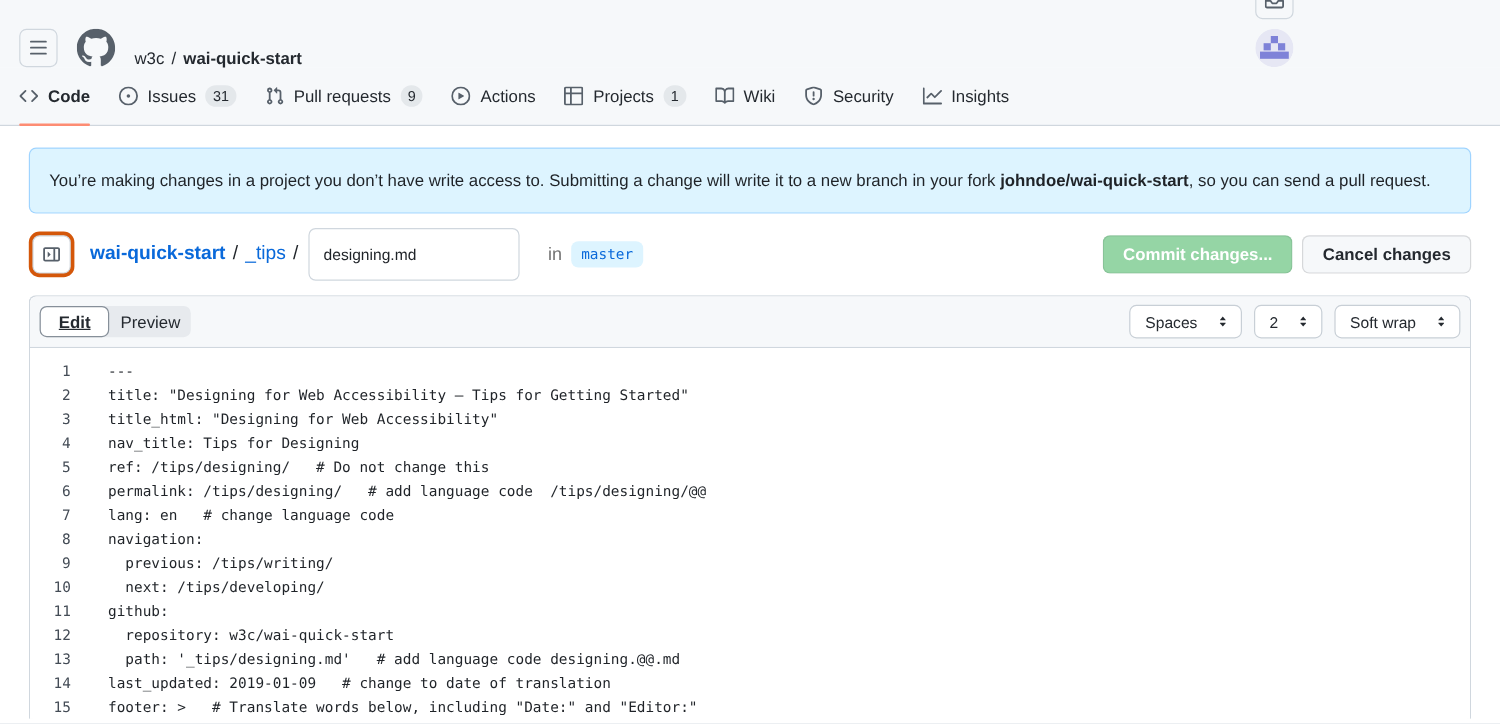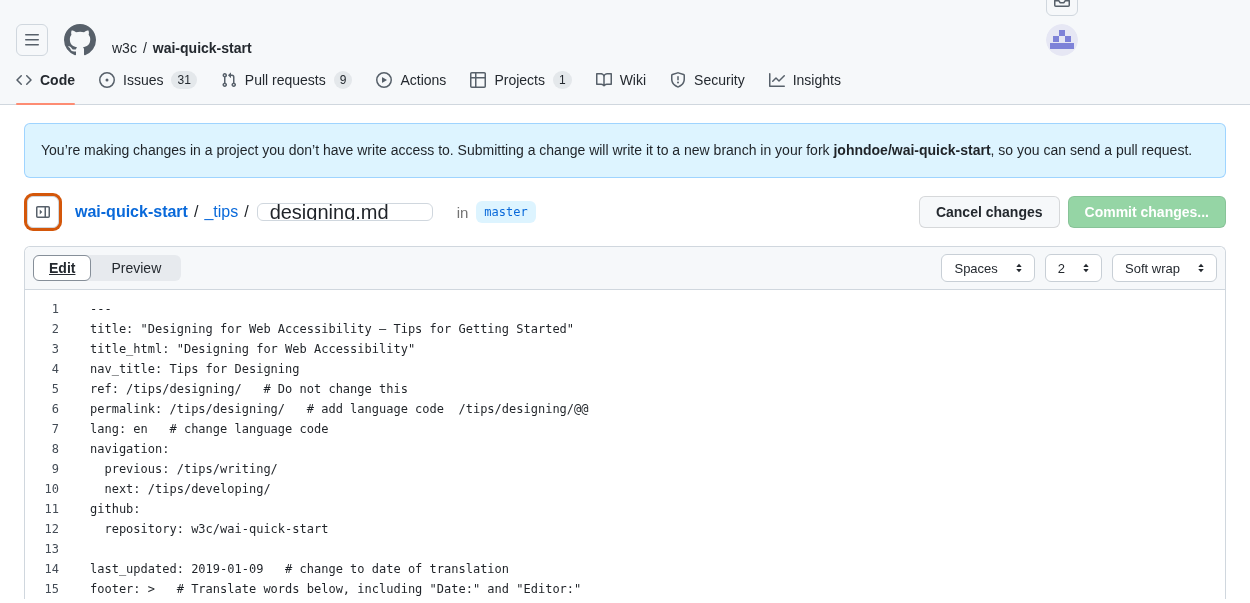--- a/index.html
+++ b/index.html
@@ -53,37 +53,37 @@
 
   .file-bar { margin:18px 24px 0; display:flex; align-items:center; gap:8px; height:32px; }
   .tree-toggle { width:32px; height:32px; border:1px solid #d0d7de; border-radius:6px; background:#fff;
     display:flex; align-items:center; justify-content:center; color:#57606a;
     box-shadow:0 0 0 3px #d4570a; margin-left:3px; flex:none; }
   .file-crumb { font-size:16px; display:flex; align-items:center; gap:6px; margin-left:8px; white-space:nowrap; }
   .file-crumb a { text-decoration:none; }
   .crumb-repo { color:#0969da; font-weight:600; }
   .crumb-dir { color:#0969da; }
   .crumb-sep { color:#1f2328; }
-  .filename-input { width:176px; height:18px; border:1px solid #d0d7de; border-radius:6px;
-    padding:4px 12px; font-size:20px; font-family:inherit; color:#1f2328; background:#fff; }
+  .filename-input { width:176px; height:44px; border:1px solid #d0d7de; border-radius:6px;
+    padding:4px 12px; font-size:13px; font-family:inherit; color:#1f2328; background:#fff; }
   .in-label { font-size:15px; color:#737373; margin-left:16px; }
   .branch-badge { font-family:"DejaVu Sans Mono","Liberation Mono",monospace; font-size:12px;
     color:#0969da; background:#ddf4ff; border-radius:6px; padding:4px 8px; }
   .file-bar-actions { margin-left:auto; display:flex; gap:8px; }
   .btn { height:32px; padding:0 16px; border-radius:6px; font-size:14px; font-weight:600;
     display:flex; align-items:center; }
   .btn-default { background:#f6f8fa; border:1px solid rgba(31,35,40,0.15); color:#24292f; }
   .btn-commit-disabled { background:#95d5a5; border:1px solid rgba(31,35,40,0.1); color:#ffffff; }
 
   
   .editor-panel { margin:18px 24px 0; border:1px solid #d0d7de; border-bottom:none; border-radius:6px 6px 0 0; }
   .editor-toolbar { background:#f6f8fa; border-bottom:1px solid #d0d7de; border-radius:6px 6px 0 0;
     padding:7px 8px; display:flex; align-items:center; }
   .seg-group { display:flex; background:#e7eaee; border-radius:6px; }
-  .seg-btn { padding:5px 20px; font-size:14px; color:#24292f; border-radius:6px; }
+  .seg-btn { padding:5px 9px; font-size:14px; color:#24292f; border-radius:6px; }
   .seg-btn.selected { background:#fff; border:1px solid #868f99; font-weight:600; padding:4px 15px;text-decoration:underline; }
   .editor-controls { margin-left:auto; display:flex; gap:10px; }
   .select-btn { height:28px; background:#fff; border:1px solid #c8cfd6; border-radius:6px;
     display:flex; align-items:center; gap:14px; padding:0 8px 0 12px; font-size:13px; color:#24292f; }
   .select-btn .octicon { color:#24292f; }
   .select-btn svg { width:14px; height:14px; }
 
   .code-area { background:#fff; padding-top:9px; }
   .code-line { display:flex; height:20px; align-items:center;
     font-family:"DejaVu Sans Mono","Liberation Mono",monospace; font-size:12px; color:#1f2328; }
@@ -267,22 +267,22 @@
     <div class="file-crumb">
       <a class="crumb-repo">wai-quick-start</a>
       <span class="crumb-sep">/</span>
       <a class="crumb-dir">_tips</a>
       <span class="crumb-sep">/</span>
     </div>
     <input class="filename-input" value="designing.md" style="">
     <span class="in-label">in</span>
     <span class="branch-badge">master</span>
     <div class="file-bar-actions">
+      <button class="btn btn-commit-disabled">Commit changes...</button>
       <button class="btn btn-default">Cancel changes</button>
-      <button class="btn btn-commit-disabled">Commit changes...</button>
     </div>
   </div>
 
   <section class="editor-panel">
     <div class="editor-toolbar">
       <div class="seg-group">
         <button class="seg-btn selected">Edit</button>
         <button class="seg-btn">Preview</button>
       </div>
       <div class="editor-controls">
@@ -360,20 +360,21 @@
           <div class="code-line">
             <span class="ln">11</span>
             <span class="lt">github:</span>
           </div>
           <div class="code-line">
             <span class="ln">12</span>
             <span class="lt">  repository: w3c/wai-quick-start</span>
           </div>
           <div class="code-line">
             <span class="ln">13</span>
+            <span class="lt">  path: '_tips/designing.md'   # add language code designing.@@.md</span>
           </div>
           <div class="code-line">
             <span class="ln">14</span>
             <span class="lt">last_updated: 2019-01-09   # change to date of translation</span>
           </div>
           <div class="code-line">
             <span class="ln">15</span>
             <span class="lt">footer: &gt;   # Translate words below, including "Date:" and "Editor:"</span>
           </div>
         </div>

